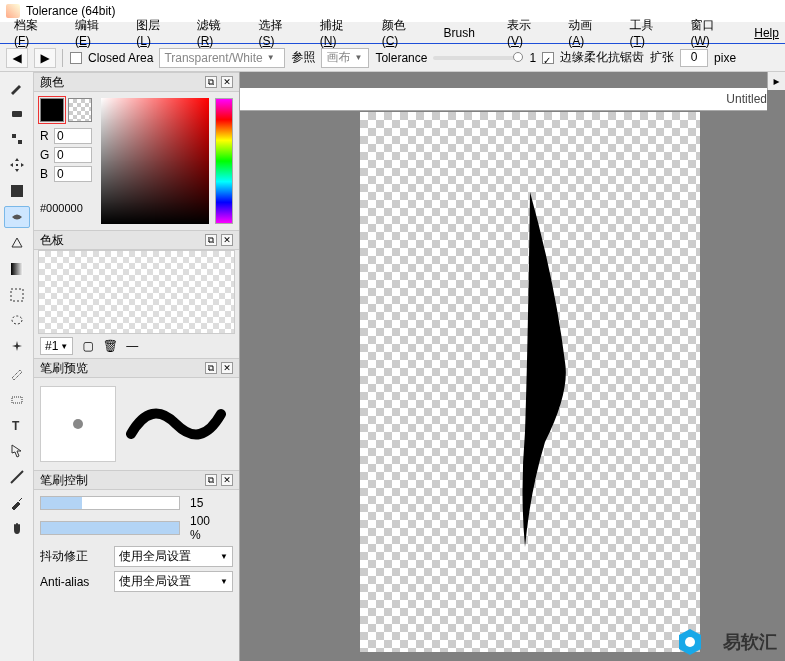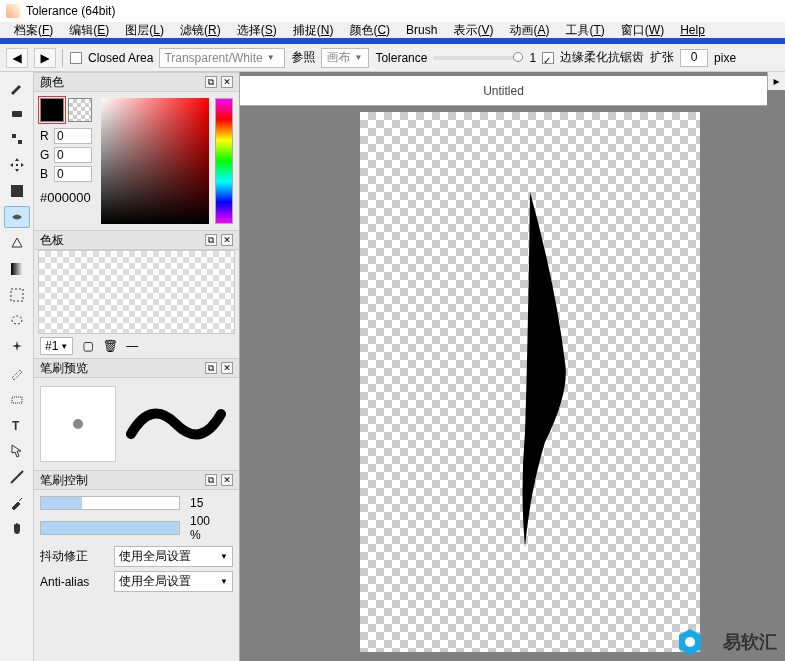--- a/index.html
+++ b/index.html
@@ -1,21 +1,21 @@
 <!DOCTYPE html>
 <html><head>
 <meta charset="utf-8">
 <style>
 * { box-sizing: border-box; margin: 0; padding: 0; font-family: "Microsoft YaHei", Arial, sans-serif; font-size: 12px; }
 body { width: 785px; height: 661px; background: #f0f0f0; overflow: hidden; position: relative; }
 
 .titlebar { height: 22px; background: #fff; display: flex; align-items: center; padding-left: 6px; color: #000; }
 .titlebar-icon { width: 14px; height: 14px; margin-right: 6px; background: linear-gradient(45deg,#fa8,#ffd); border-radius: 2px; }
 
-.menubar { height: 22px; background: #f0f0f0; display: flex; align-items: center; padding-left: 8px; gap: 4px; border-bottom: 6px solid #1d4ed8; }
+.menubar { height: 22px; background: #f0f0f0; display: flex; align-items: center; padding-left: 8px; gap: 20px; border-bottom: 1px solid #1d4ed8; }
 .menu-item { padding: 2px 6px; cursor: pointer; }
 .menu-item u { text-decoration: underline; }
 
 .toolbar2 { height: 28px; background: #f0f0f0; display: flex; align-items: center; padding: 0 6px; gap: 6px; border-bottom: 1px solid #ccc; }
 .tb-sep { width: 2px; height: 18px; border-left: 1px solid #bbb; }
 .arrow-btn { width: 22px; height: 20px; border: 1px solid #ccc; background: #f8f8f8; display: flex; align-items: center; justify-content: center; cursor: pointer; }
 .chk { width: 12px; height: 12px; border: 1px solid #888; background: #fff; display: inline-block; }
 .chk.checked::after { content: "✓"; font-size: 10px; line-height: 10px; color: #000; }
 .sel { height: 20px; border: 1px solid #bbb; background: #fff; padding: 1px 4px; display: flex; align-items: center; gap: 4px; color: #888; }
 .sel .dd { font-size: 8px; color: #666; }
@@ -36,21 +36,21 @@
 
 .color-body { display: flex; padding: 6px; gap: 6px; }
 .swatch-col { width: 56px; }
 .swatch-pair { display: flex; gap: 4px; margin-bottom: 6px; }
 .swatch { width: 24px; height: 24px; border: 1px solid #888; }
 .swatch.fg { background: #000; outline: 1px solid #e33; outline-offset: 1px; }
 .swatch.bg { background: repeating-conic-gradient(#ccc 0 25%, #fff 0 50%) 0 0/8px 8px; }
 .rgb-row { display: flex; align-items: center; gap: 4px; margin-bottom: 3px; }
 .rgb-row label { width: 10px; }
 .rgb-input { width: 38px; height: 16px; border: 1px solid #bbb; background: #fff; padding: 0 2px; }
-.hex { margin-top: 8px; font-size: 13px; }
+.hex { margin-top: 20px; font-size: 11px; }
 .gradient-area { width: 110px; height: 126px; position: relative; background: linear-gradient(to bottom, rgba(0,0,0,0) 0%, #000 100%), linear-gradient(to right, #fff 0%, #f00 100%); }
 .hue-strip { width: 18px; height: 126px; background: linear-gradient(to bottom, #f0f, #f00, #ff0, #0f0, #0ff, #00f, #f0f); border: 1px solid #aaa; }
 
 .palette-body { height: 84px; background: repeating-conic-gradient(#ddd 0 25%, #fff 0 50%) 0 0/12px 12px; margin: 0 4px; border: 1px solid #ccc; }
 .palette-footer { height: 24px; display: flex; align-items: center; gap: 8px; padding: 0 6px; }
 .pf-sel { border: 1px solid #bbb; background: #fff; padding: 1px 4px; display: flex; align-items: center; gap: 2px; }
 .pf-icon { width: 14px; height: 14px; display: flex; align-items: center; justify-content: center; }
 
 .brush-preview-body { display: flex; padding: 8px 6px; gap: 10px; }
 .bp-square { width: 76px; height: 76px; background: #fff; border: 1px solid #ccc; display: flex; align-items: center; justify-content: center; }
@@ -59,21 +59,21 @@
 
 .brush-ctrl-body { padding: 6px; }
 .bc-row { display: flex; align-items: center; gap: 10px; margin-bottom: 4px; }
 .bc-bar { width: 140px; height: 14px; border: 1px solid #bbb; background: #fff; position: relative; }
 .bc-fill { height: 100%; background: #b3d4f5; }
 .bc-val { width: 32px; }
 .bc-label { width: 64px; }
 .bc-sel { flex: 1; border: 1px solid #bbb; background: #fff; padding: 1px 4px; display: flex; justify-content: space-between; align-items: center; }
 
 .canvas-area { flex: 1; background: #808080; position: relative; overflow: hidden; }
-.canvas-tab { position: absolute; top: 4px; left: 0; right: 18px; height: 30px; background: #fff; border-bottom: 1px solid #aaa; display: flex; align-items: center; justify-content: center; font-size: 11px; color: #444; }
+.canvas-tab { position: absolute; top: 16px; left: 0; right: 18px; height: 23px; background: #fff; border-bottom: 1px solid #aaa; display: flex; align-items: center; justify-content: flex-end; font-size: 11px; color: #444; }
 .canvas-tab-close { position: absolute; top: 0; right: 0; width: 18px; height: 18px; background: #eee; display: flex; align-items: center; justify-content: center; border-left: 1px solid #aaa; }
 .canvas-checker { position: absolute; top: 40px; left: 120px; width: 340px; height: 540px; background: repeating-conic-gradient(#ccc 0 25%, #fff 0 50%) 0 0/16px 16px; }
 .brush-stroke { position: absolute; top: 120px; left: 260px; }
 
 .watermark { position: absolute; right: 8px; bottom: 4px; display: flex; align-items: center; gap: 20px; }
 .wm-icon { width: 26px; height: 30px; }
 .wm-text { font-size: 18px; font-weight: bold; color: #333; }
 </style>
 </head>
 <body>

